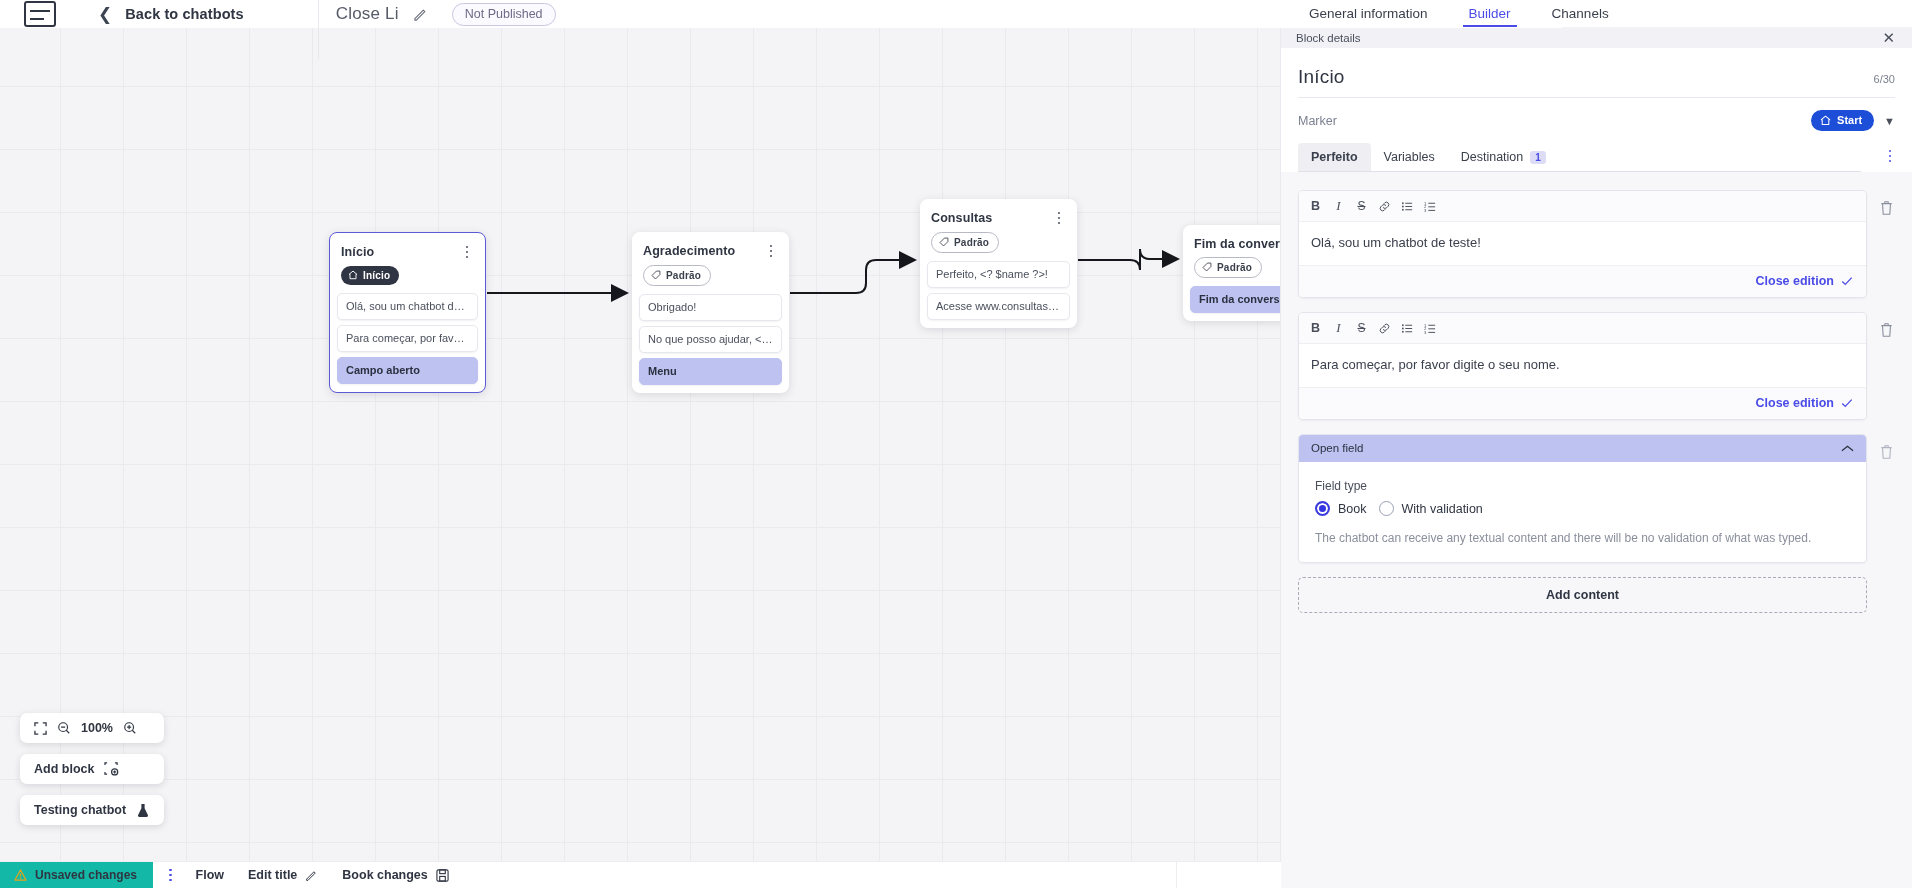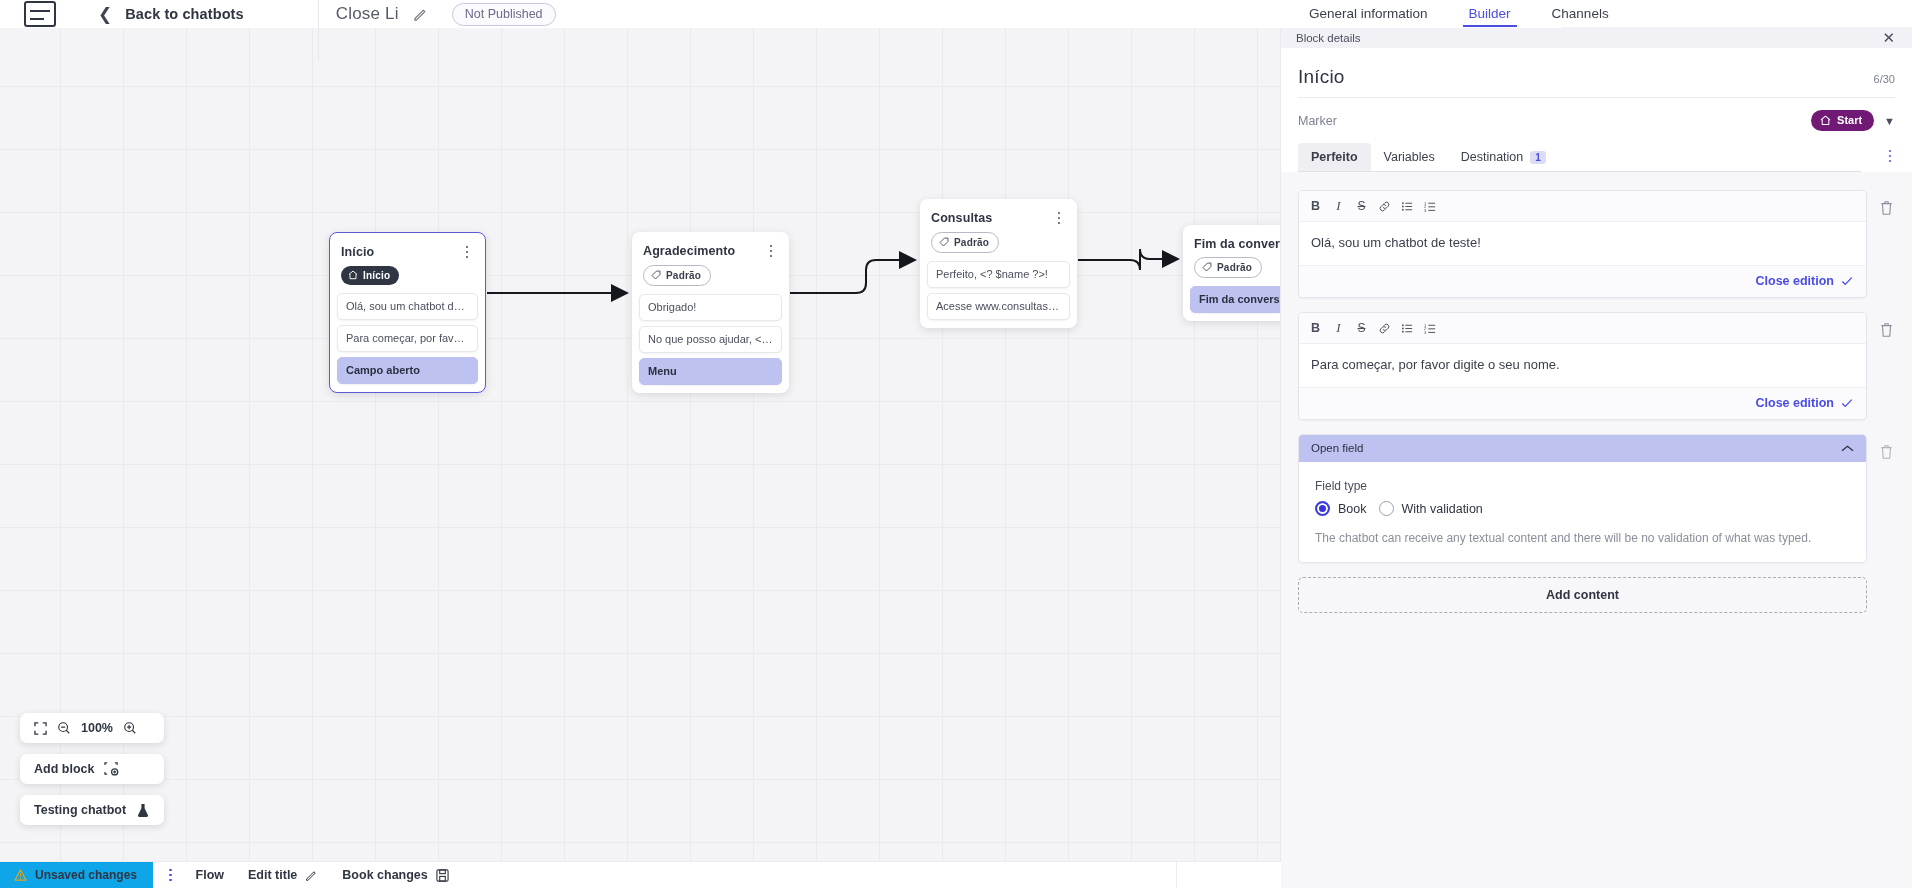--- a/index.html
+++ b/index.html
@@ -131,21 +131,21 @@
   .fb-zoomtext { font-size: 12.5px; font-weight: bold; color: #2f3542; }
   .ico { display: flex; align-items: center; justify-content: center; }
 
   
   .statusbar {
     position: absolute; bottom: 0; left: 0; width: 1281px; height: 27px;
     display: flex; align-items: center; background: #ffffff;
     border-top: 1px solid #ececf1; z-index: 20;
   }
   .unsaved {
-    background: #0ea5e9; height: 27px; display: flex; align-items: center;
+    background: #14b8a6; height: 27px; display: flex; align-items: center;
     gap: 8px; padding: 0 16px 0 14px; font-size: 12px; font-weight: bold; color: #2f3542;
   }
   .sb-kebab { margin-left: 16px; display: flex; flex-direction: column; gap: 2.5px; cursor: pointer; }
   .sb-kebab i { width: 2.5px; height: 2.5px; border-radius: 50%; background: #4b4ce6; display: block; }
   .sb-item {
     margin-left: 24px; font-size: 12.5px; font-weight: bold; color: #2f3542;
     display: flex; align-items: center; gap: 8px; cursor: pointer;
   }
   .sb-right-div { position: absolute; left: 1176px; top: 0; width: 1px; height: 27px; background: #ececf1; }
 
@@ -168,21 +168,21 @@
   }
   .blk-title { font-size: 19px; color: #2f3542; letter-spacing: .2px; }
   .blk-count { font-size: 11px; color: #7c8190; }
   .marker-row {
     display: flex; align-items: center; justify-content: space-between;
     padding: 12px 0 0 0;
   }
   .marker-lbl { font-size: 12.5px; color: #7c8190; }
   .marker-right { display: flex; align-items: center; gap: 10px; }
   .start-pill {
-    background: #701a75; color: #fff; font-size: 11px; font-weight: bold;
+    background: #1d4ed8; color: #fff; font-size: 11px; font-weight: bold;
     border-radius: 12px; padding: 4px 12px 5px 9px; display: inline-flex;
     align-items: center; gap: 6px; cursor: pointer;
   }
   .chev-d { color: #4a4f5c; font-size: 11px; cursor: pointer; }
 
   .tabs2 { display: flex; align-items: flex-end; margin-top: 12px; position: relative; }
   .tab2 {
     font-size: 12.5px; color: #3a3f4c; padding: 7px 13px 8px; cursor: pointer;
     display: flex; align-items: center; gap: 7px; border-radius: 4px 4px 0 0;
   }

